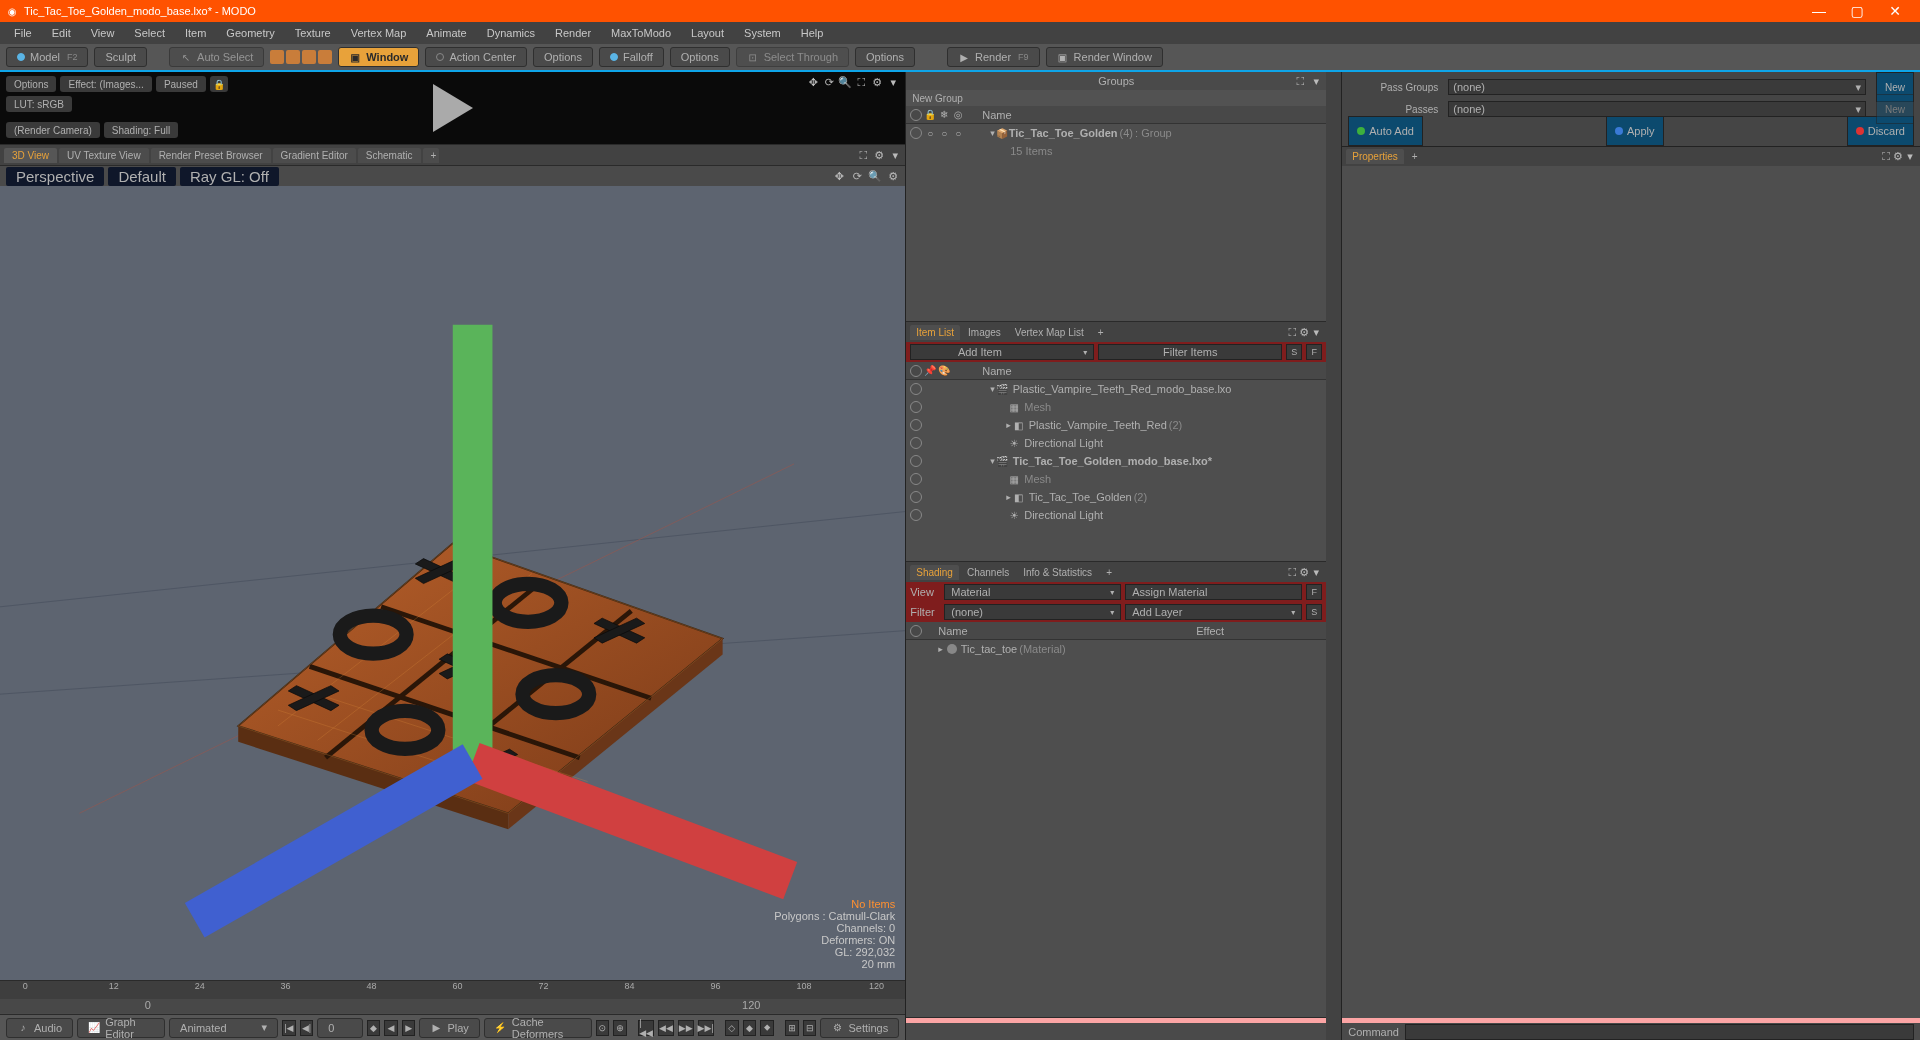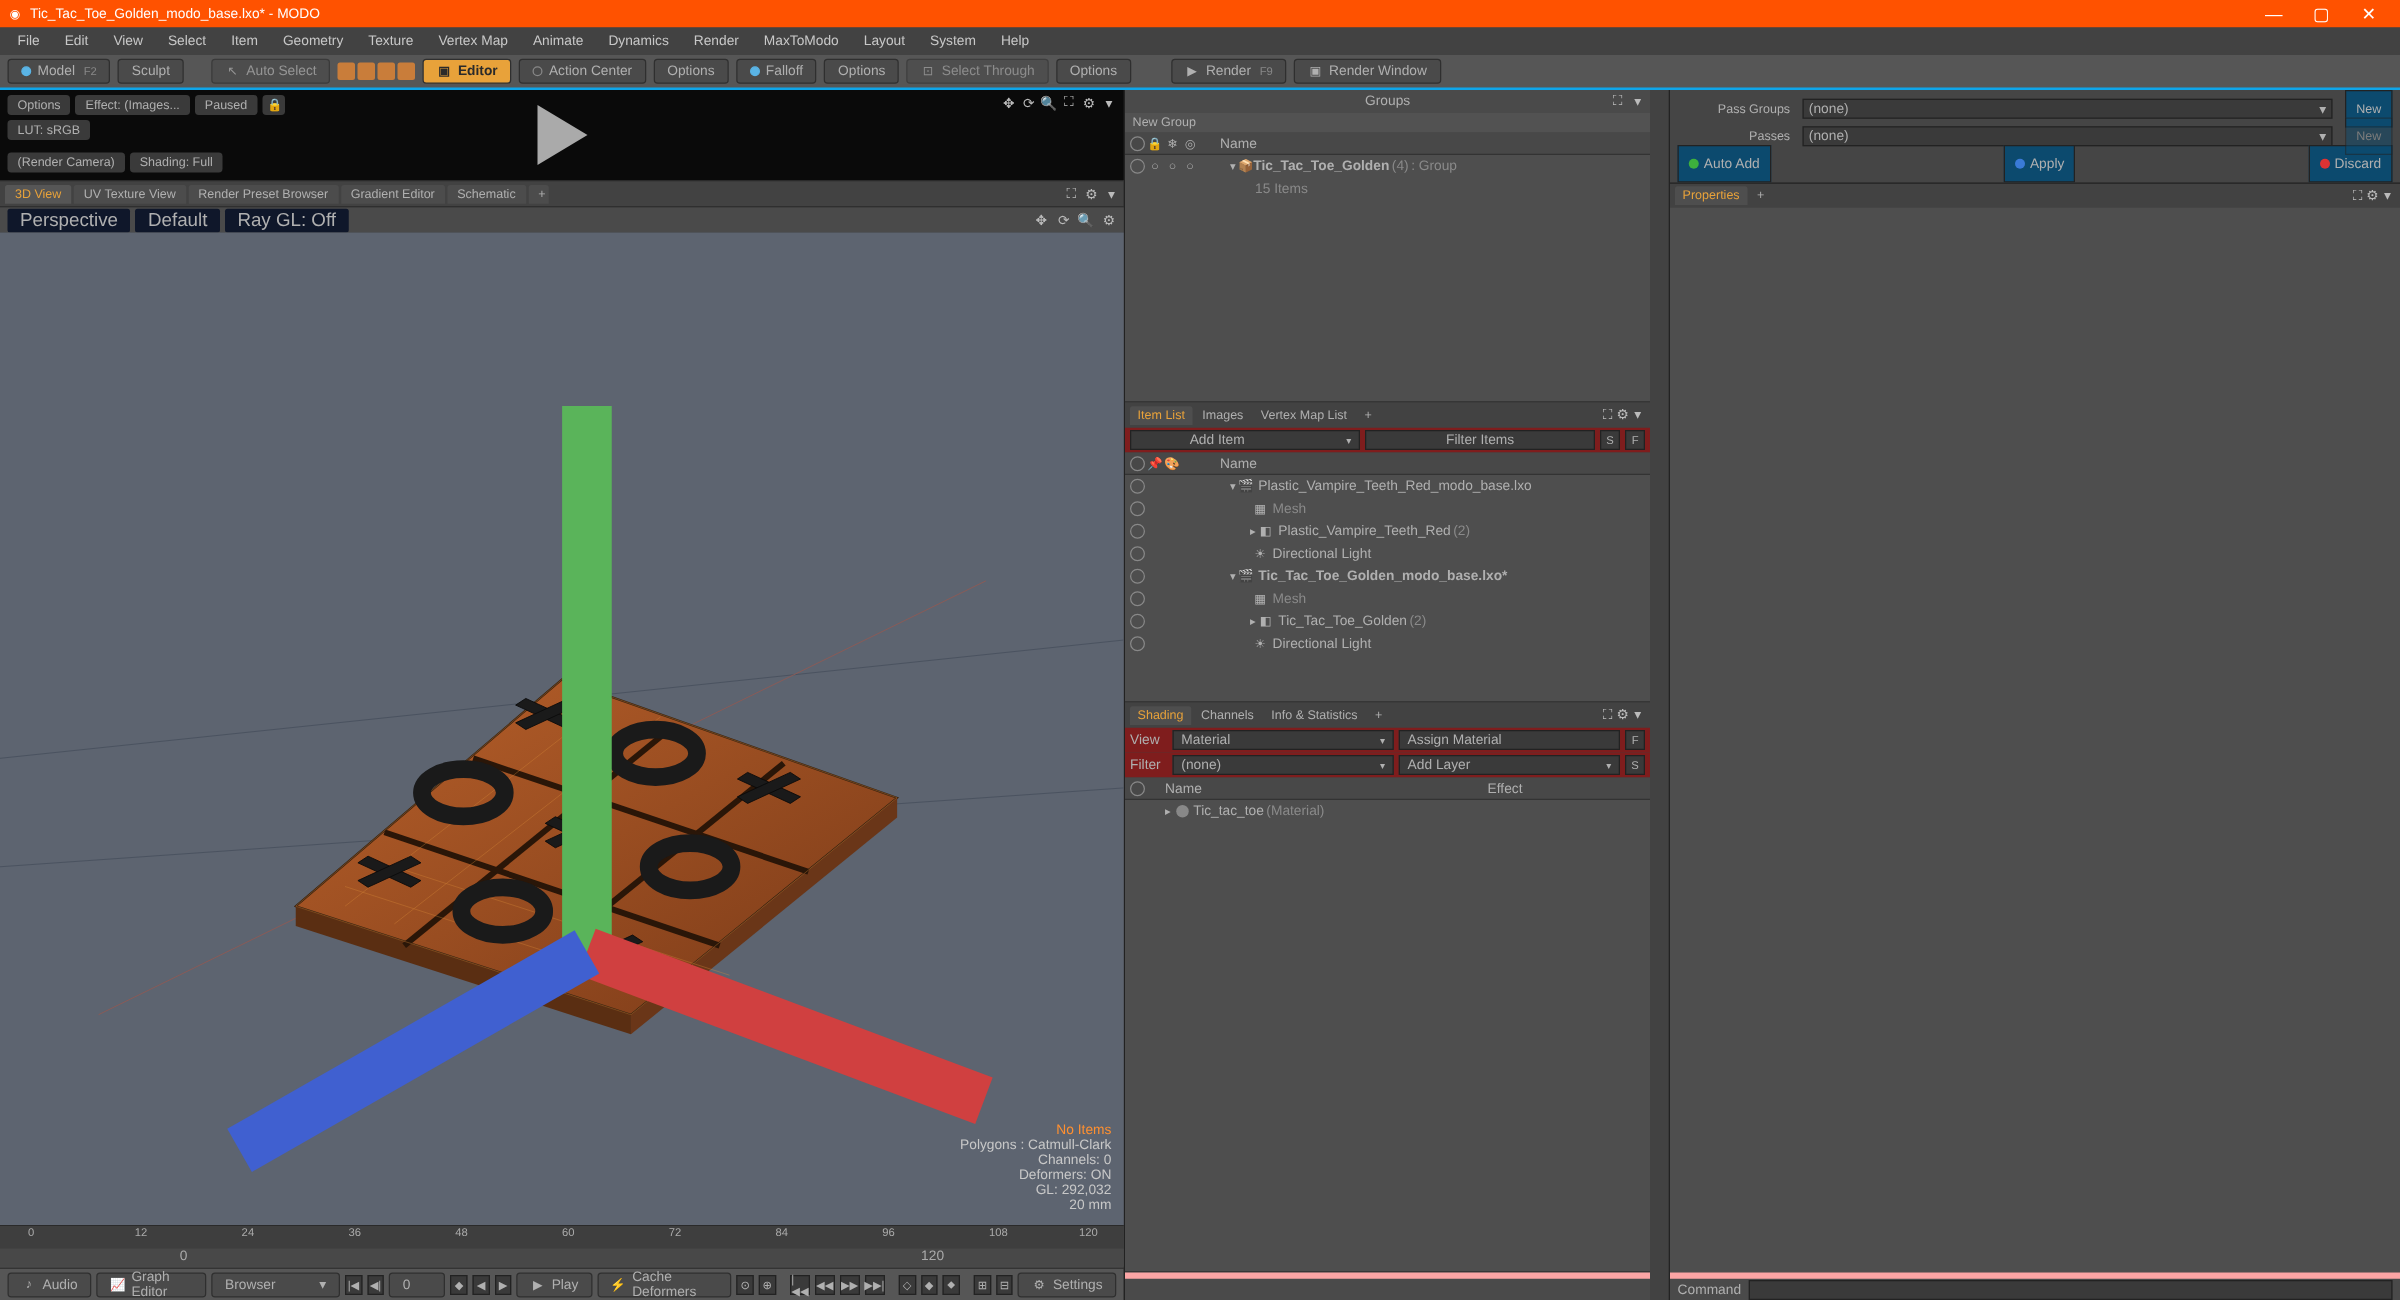--- a/index.html
+++ b/index.html
@@ -133,21 +133,21 @@
       <span>Auto Select</span>
     </div>
   <div class="pill-group">
     <div class="kw-icon"></div>
     <div class="kw-icon"></div>
     <div class="kw-icon"></div>
     <div class="kw-icon"></div>
   </div>
   <div class="pill active">
       <span class="icon-sm">▣</span>
-      <span>Editor</span>
+      <span>Window</span>
     </div>
   <div class="pill">
       <span class="radio-dot"></span>
       <span>Action Center</span>
     </div>
   <div class="pill">
       <span>Options</span>
     </div>
   <div class="pill">
       <span class="radio-dot on"></span>
@@ -326,21 +326,21 @@
     <div class="bottom-bar">
       <div class="pill">
           <span class="icon-sm">♪</span>
           <span>Audio</span>
         </div>
       <div class="pill">
           <span class="icon-sm">📈</span>
           <span>Graph Editor</span>
         </div>
       <div class="pill">
-          <span>Browser</span>
+          <span>Animated</span>
           <span style="margin-left:30px">▾</span>
         </div>
       <div class="sq-btn">|◀</div>
       <div class="sq-btn">◀|</div>
       <div class="pill" style="width:50px">
           <span>0</span>
         </div>
       <div class="sq-btn">◆</div>
       <div class="sq-btn">◀</div>
       <div class="sq-btn">▶</div>

